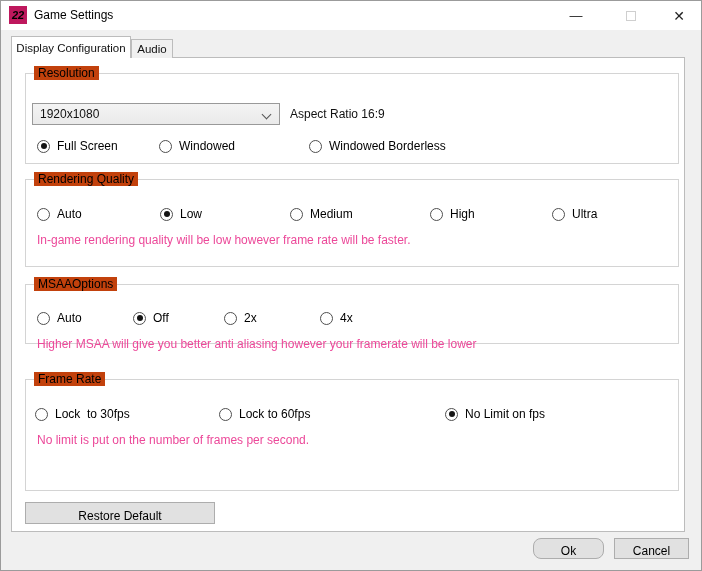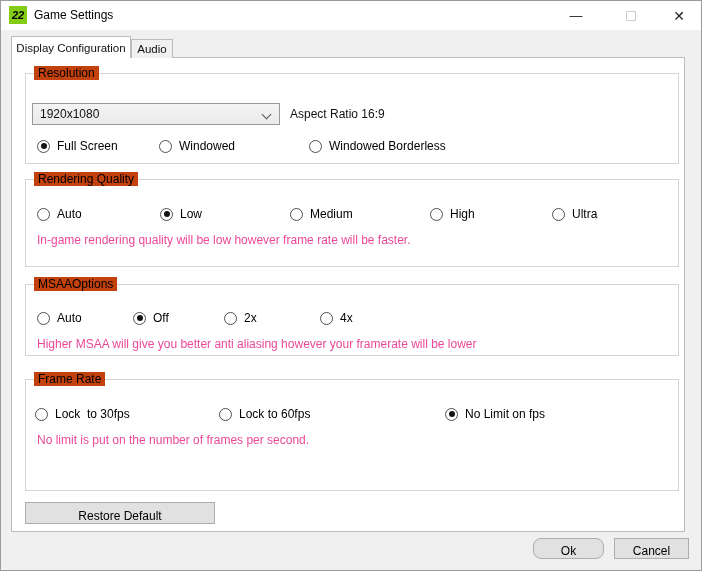--- a/index.html
+++ b/index.html
@@ -31,21 +31,21 @@
   .tab-inactive { left:130px; top:38px; width:42px; height:19px; background:#f0f0f0; z-index:2; font-size:11.5px; }
   .tabpage {
     position:absolute; left:10px; top:56px; width:674px; height:475px;
     background:#fff; border:1px solid #bcbcbc; z-index:1;
   }
   
   .group { position:absolute; left:24px; width:654px; background:#fff; border:1px solid #d4d4d4; z-index:4; }
   .group-label { position:absolute; top:-8px; left:8px; background:#c2410c; padding:0 4px; white-space:nowrap; color:#000; }
   .g-res  { top:72px;  height:91px; }
   .g-rend { top:178px; height:88px; }
-  .g-msaa { top:283px; height:72px;padding-left:8px; }
+  .g-msaa { top:283px; height:60px;padding-left:8px; }
   .g-fps  { top:378px; height:112px; }
   
   .combo {
     position:absolute; left:6px; top:29px; width:248px; height:22px;
     background:linear-gradient(#f4f4f4,#eaeaea); border:1px solid #999;
     display:flex; align-items:center; padding-left:7px; cursor:default;
   }
   .combo .chev {
     position:absolute; right:9px; top:7px; width:7px; height:7px;
     border-right:1.5px solid #555; border-bottom:1.5px solid #555;
@@ -72,21 +72,21 @@
   .btn-restore { left:24px; top:501px; width:190px; height:22px; }
   .btn-ok     { left:532px; top:537px; width:71px; height:21px;border-radius:8px; }
   .btn-cancel { left:613px; top:537px; width:75px; height:21px; }
 </style>
 </head>
 <body>
 
 <div class="win">
 
   <div class="titlebar">
-    <div class="app-icon" style="background: #84cc16;">22</div>
+    <div class="app-icon" style="background: #be185d;">22</div>
     <div class="title-text">Game Settings</div>
     <div class="tb-btn tb-min">
       <span>—</span>
     </div>
     <div class="tb-btn tb-max">
       <span class="box"></span>
     </div>
     <div class="tb-btn tb-close">
       <span>✕</span>
     </div>

